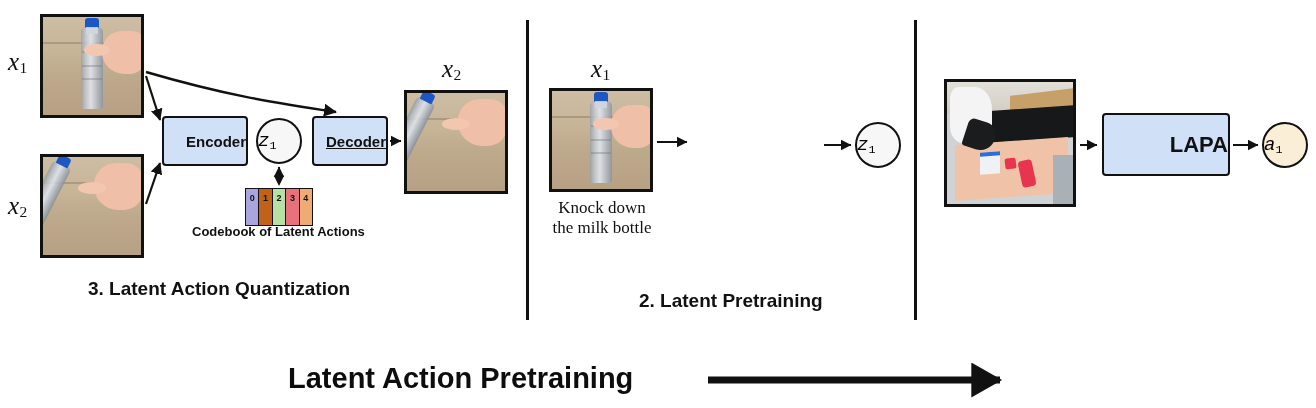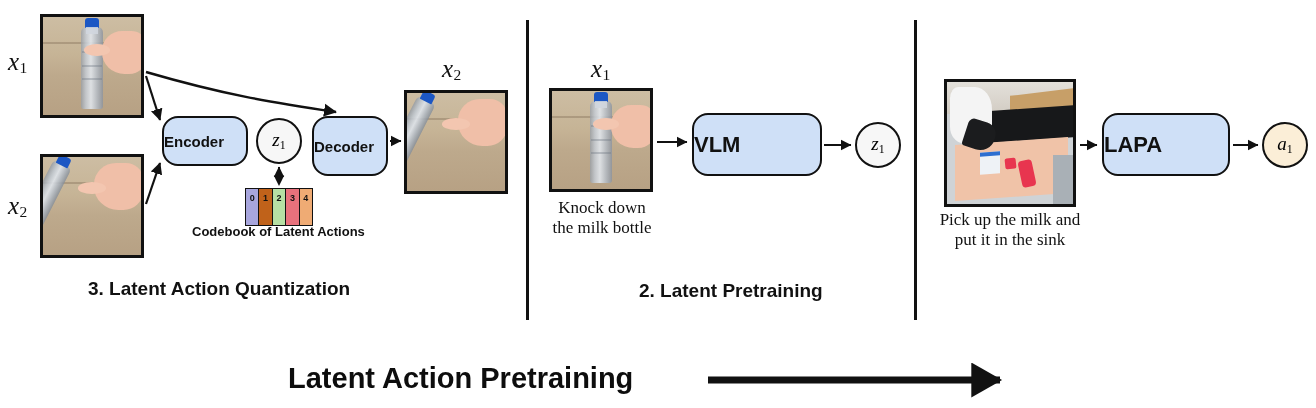--- a/index.html
+++ b/index.html
@@ -223,39 +223,40 @@
     font-size:29px;
     color:#0d0d0d;
     white-space:nowrap;
   }
 
   
   .modbox {
     position:absolute;
     background:#cfe0f7;
     border:2.5px solid #111;
-    border-radius:16px;
+    border-radius:4px;
     display:flex;
     align-items:center;
-    justify-content:flex-start;
+    justify-content:flex-end;
     font-family:"Liberation Sans", sans-serif;
     font-weight:bold;
     color:#111;
     box-sizing:border-box;
+    padding-left:12px;
   }
 
   
   .circ {
     position:absolute;
     border:2.5px solid #111;
     border-radius:50%;
     display:flex;
     align-items:center;
-    justify-content:center;
-    font-family:Liberation Serif, serif;
+    justify-content:flex-start;
+    font-family:Liberation Mono, monospace;
     font-style:italic;
     box-sizing:border-box;
   }
   .circ sub {
     font-size:0.62em;
     font-style:normal;
     vertical-align:-0.22em;
   }
 
   
@@ -334,21 +335,21 @@
   </div>
 
   <div class="modbox" style="left:162px; top:116px; width:86px; height:50px; font-size:15px;">
     <span>Encoder</span>
   </div>
 
   <div class="circ" style="left:256px; top:118px; width:46px; height:46px; background:#f7f7f7; font-size:19px;">
     <span><span>z</span><sub>1</sub></span>
   </div>
 
-  <div class="modbox" style="left:312px; top:116px; width:76px; height:60px; font-size:15px;">
+  <div class="modbox" style="left:312px; top:116px; width:76px; height:50px; font-size:15px;text-decoration:underline;">
     <span>Decoder</span>
   </div>
 
   <div class="mathlabel" style="left:442px; top:55px;">
     <span>x</span><sub>2</sub>
   </div>
 
   <div class="photo" style="left:404px; top:90px; width:104px; height:104px;">
     <div class="scene">
       <div class="wood"></div>
@@ -391,53 +392,46 @@
       <div class="hand" style="right:-6%; top:14%; width:46%; height:44%;"></div>
       <div class="finger" style="right:32%; top:28%; width:26%; height:12%;"></div>
     </div>
   </div>
 
   <div class="caption" style="left:536px; top:198px; width:132px;">
     <div>Knock down</div>
     <div>the milk bottle</div>
   </div>
 
-  <div class="modbox" style="left:692px; top:113px; width:130px; height:63px; font-size:22px;">
-    <span>VLM</span>
-  </div>
 
   <div class="circ" style="left:855px; top:122px; width:46px; height:46px; background:#f7f7f7; font-size:19px;">
     <span><span>z</span><sub>1</sub></span>
   </div>
 
-  <div class="section-title" style="left:639px; top:280px;">2. Latent Pretraining</div>
+  <div class="section-title" style="left:639px; top:290px;">2. Latent Pretraining</div>
 
   <div class="divider" style="left:914px; top:20px; height:300px;"></div>
 
   <div class="photo" style="left:944px; top:79px; width:132px; height:128px;">
     <div class="scene">
       <div class="robot-bg">
         <div class="counter"></div>
         <div class="woodtop"></div>
         <div class="darkbar"></div>
         <div class="mat"></div>
         <div class="arm"></div>
         <div class="gripper"></div>
         <div class="milk"></div>
         <div class="red1"></div>
         <div class="red2"></div>
         <div class="sink"></div>
       </div>
     </div>
   </div>
 
-  <div class="caption" style="left:928px; top:210px; width:164px;">
-    <div>Pick up the milk and</div>
-    <div>put it in the sink</div>
-  </div>
 
   <div class="modbox" style="left:1102px; top:113px; width:128px; height:63px; font-size:22px;">
     <span>LAPA</span>
   </div>
 
   <div class="circ" style="left:1262px; top:122px; width:46px; height:46px; background:#fbeed7; font-size:19px;">
     <span><span>a</span><sub>1</sub></span>
   </div>
 
   <div class="bottom-title" style="left:288px; top:362px;">Latent Action Pretraining</div>

